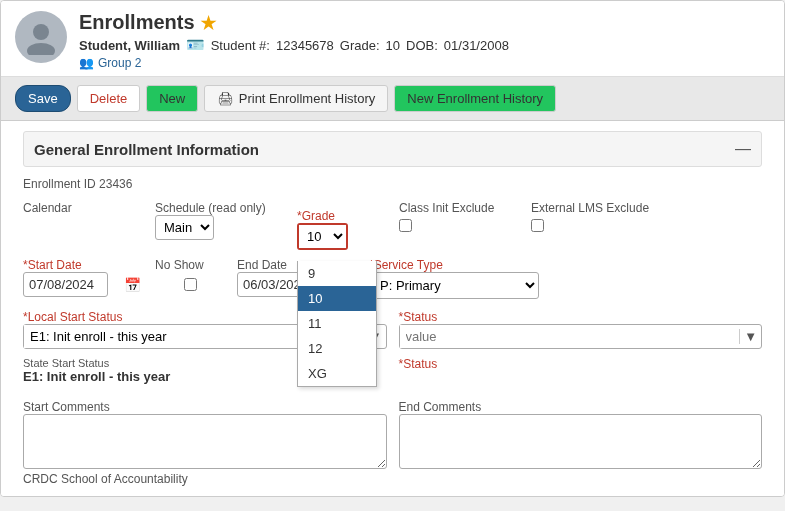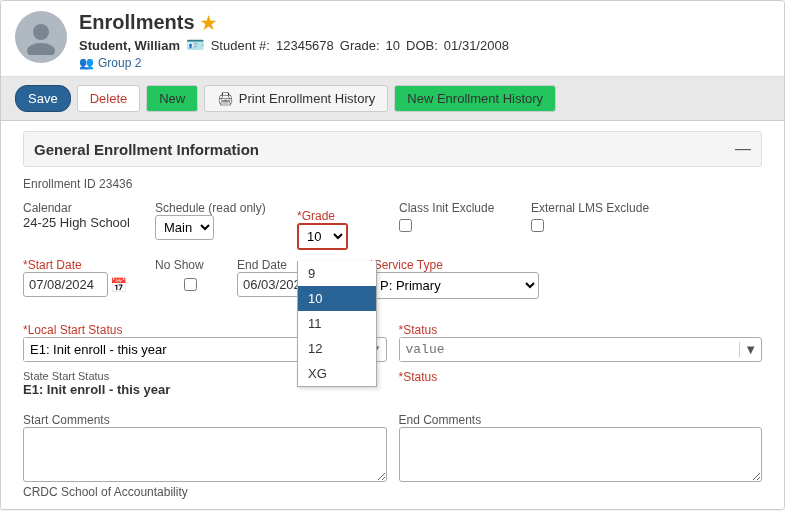--- a/index.html
+++ b/index.html
@@ -156,21 +156,21 @@
       border: 1px solid #aaa;
       border-radius: 3px;
       padding: 3px 4px;
       font-size: 13px;
       background: #fff;
       cursor: pointer;
     }
     .date-input-wrap {
       display: flex;
       align-items: center;
-      gap: 2px;
+      gap: 16px;
     }
     .date-input {
       width: 85px;
       border: 1px solid #aaa;
       border-radius: 3px;
       padding: 4px 5px;
       font-size: 13px;
     }
     .cal-icon {
       cursor: pointer;
@@ -206,21 +206,21 @@
       padding: 5px 10px;
       cursor: pointer;
       font-size: 13px;
       color: #333;
     }
     .dropdown-item.selected {
       background: #2a6496;
       color: #fff;
     }
     .row1 { display: flex; gap: 12px; margin-bottom: 8px; }
-    .row2 { display: flex; gap: 12px; margin-bottom: 24px; }
+    .row2 { display: flex; gap: 12px; margin-bottom: 11px; }
     .row3 { display: flex; gap: 12px; margin-bottom: 8px; }
     .row4 { display: flex; gap: 12px; margin-bottom: 8px; }
     .col-calendar { width: 120px; }
     .col-schedule { width: 130px; }
     .col-grade { width: 90px; position: relative; margin-top: 8px; }
     .col-classrank { width: 120px; }
     .col-extlms { width: 120px; }
     .col-startdate { width: 120px; }
     .col-noshow { width: 70px; }
     .col-enddate { width: 120px; }
@@ -293,21 +293,20 @@
       background: #fff;
       flex: 1;
     }
     .dynamic-status-input {
       flex: 1;
       border: none;
       padding: 4px 6px;
       font-size: 13px;
       outline: none;
       color: #be185d;
-      font-family: Liberation Mono, monospace;
     }
     .dynamic-dd {
       padding: 0 4px;
       cursor: pointer;
       color: #555;
       border-left: 1px solid #ccc;
     }
   </style>
 </head>
 <body>
@@ -362,21 +361,20 @@
     </div>
 
     <div class="enrollment-id">
       <span>Enrollment ID</span>
       <span>23436</span>
     </div>
 
     <div class="row1">
       <div class="col-calendar">
         <div class="form-label">Calendar</div>
-        <div class="static-val">24-25 High School</div>
       </div>
       <div class="col-schedule">
         <div class="form-label">Schedule (read only)</div>
         <select class="form-select">
           <option>Main</option>
         </select>
       </div>
       <div class="col-grade">
         <div class="form-label required-label">*Grade</div>
         <div class="grade-select-wrap">

